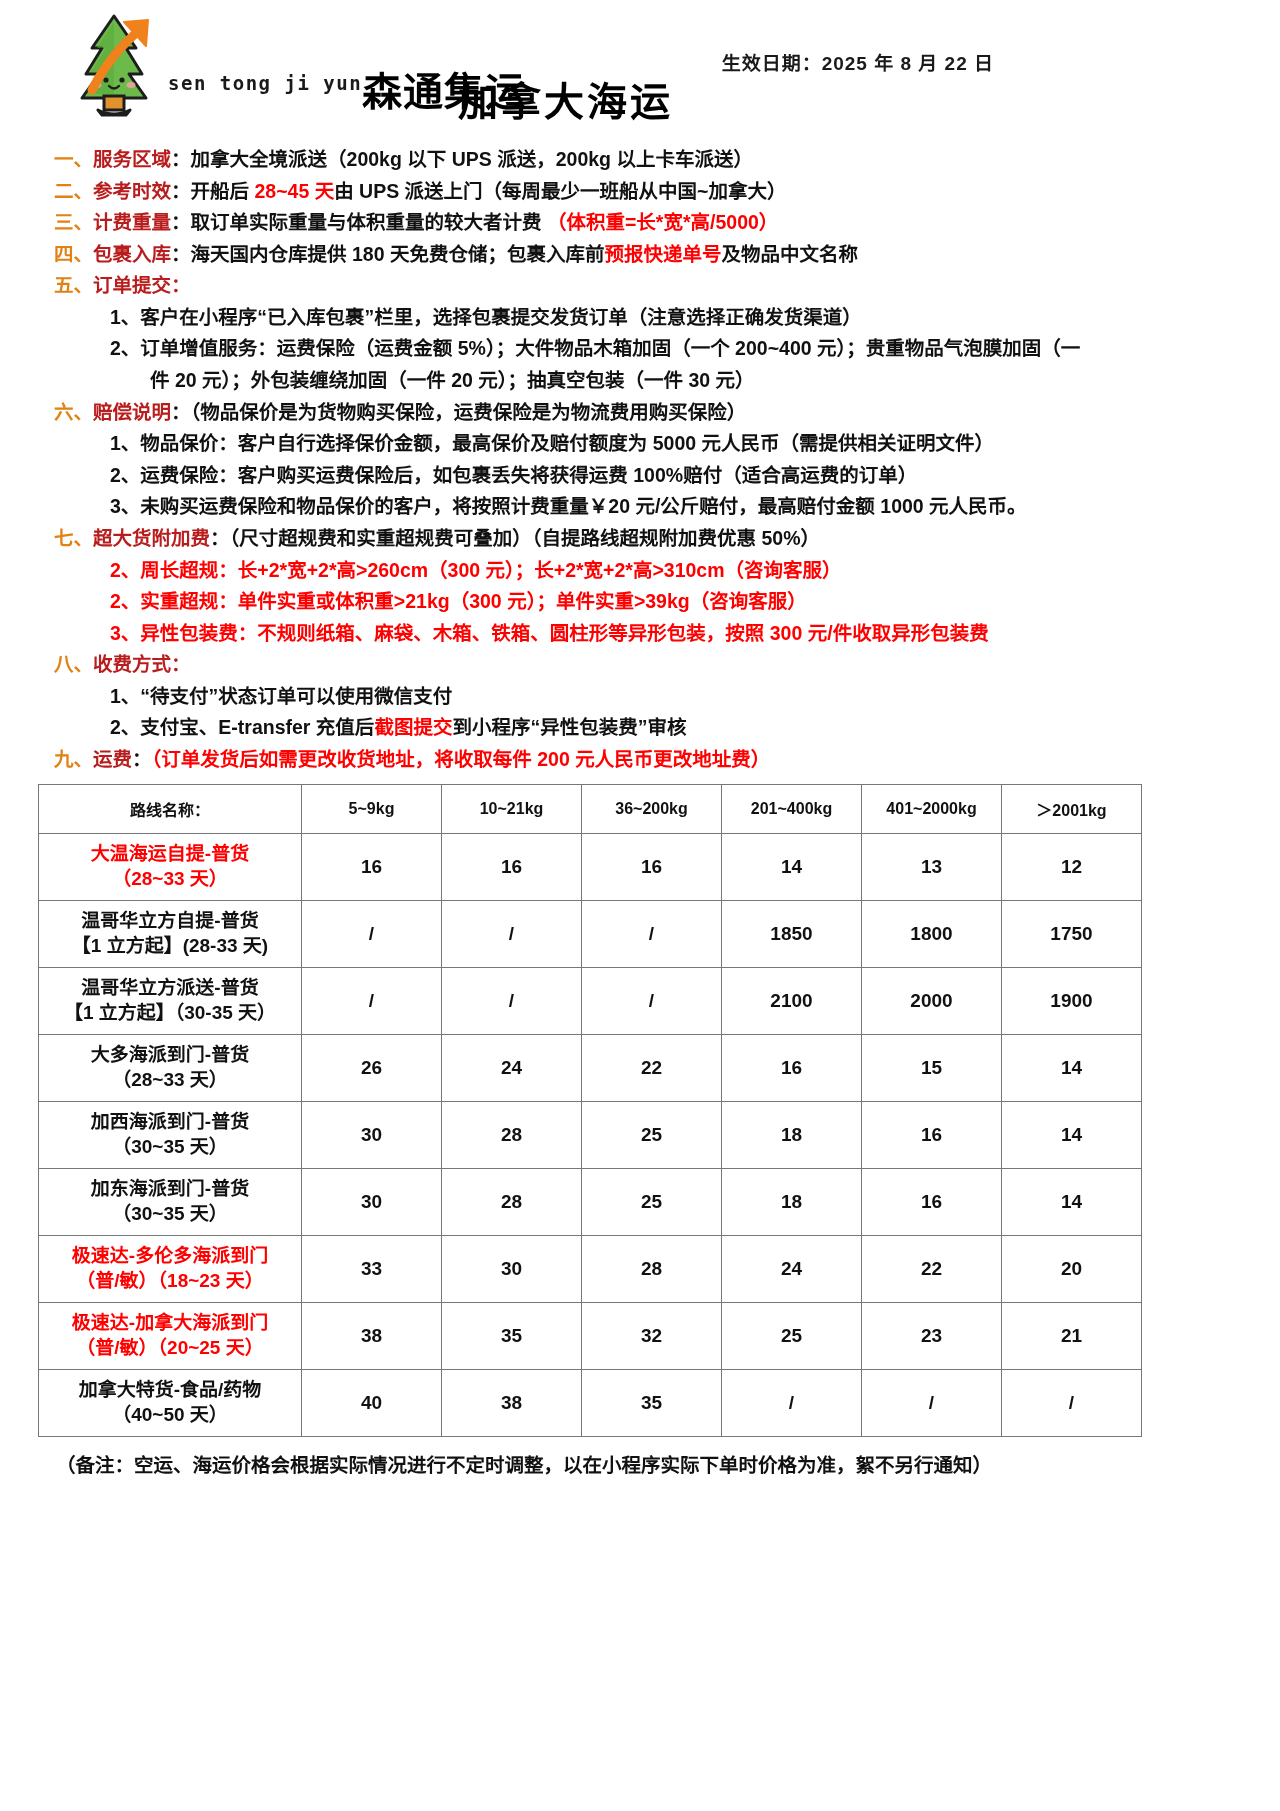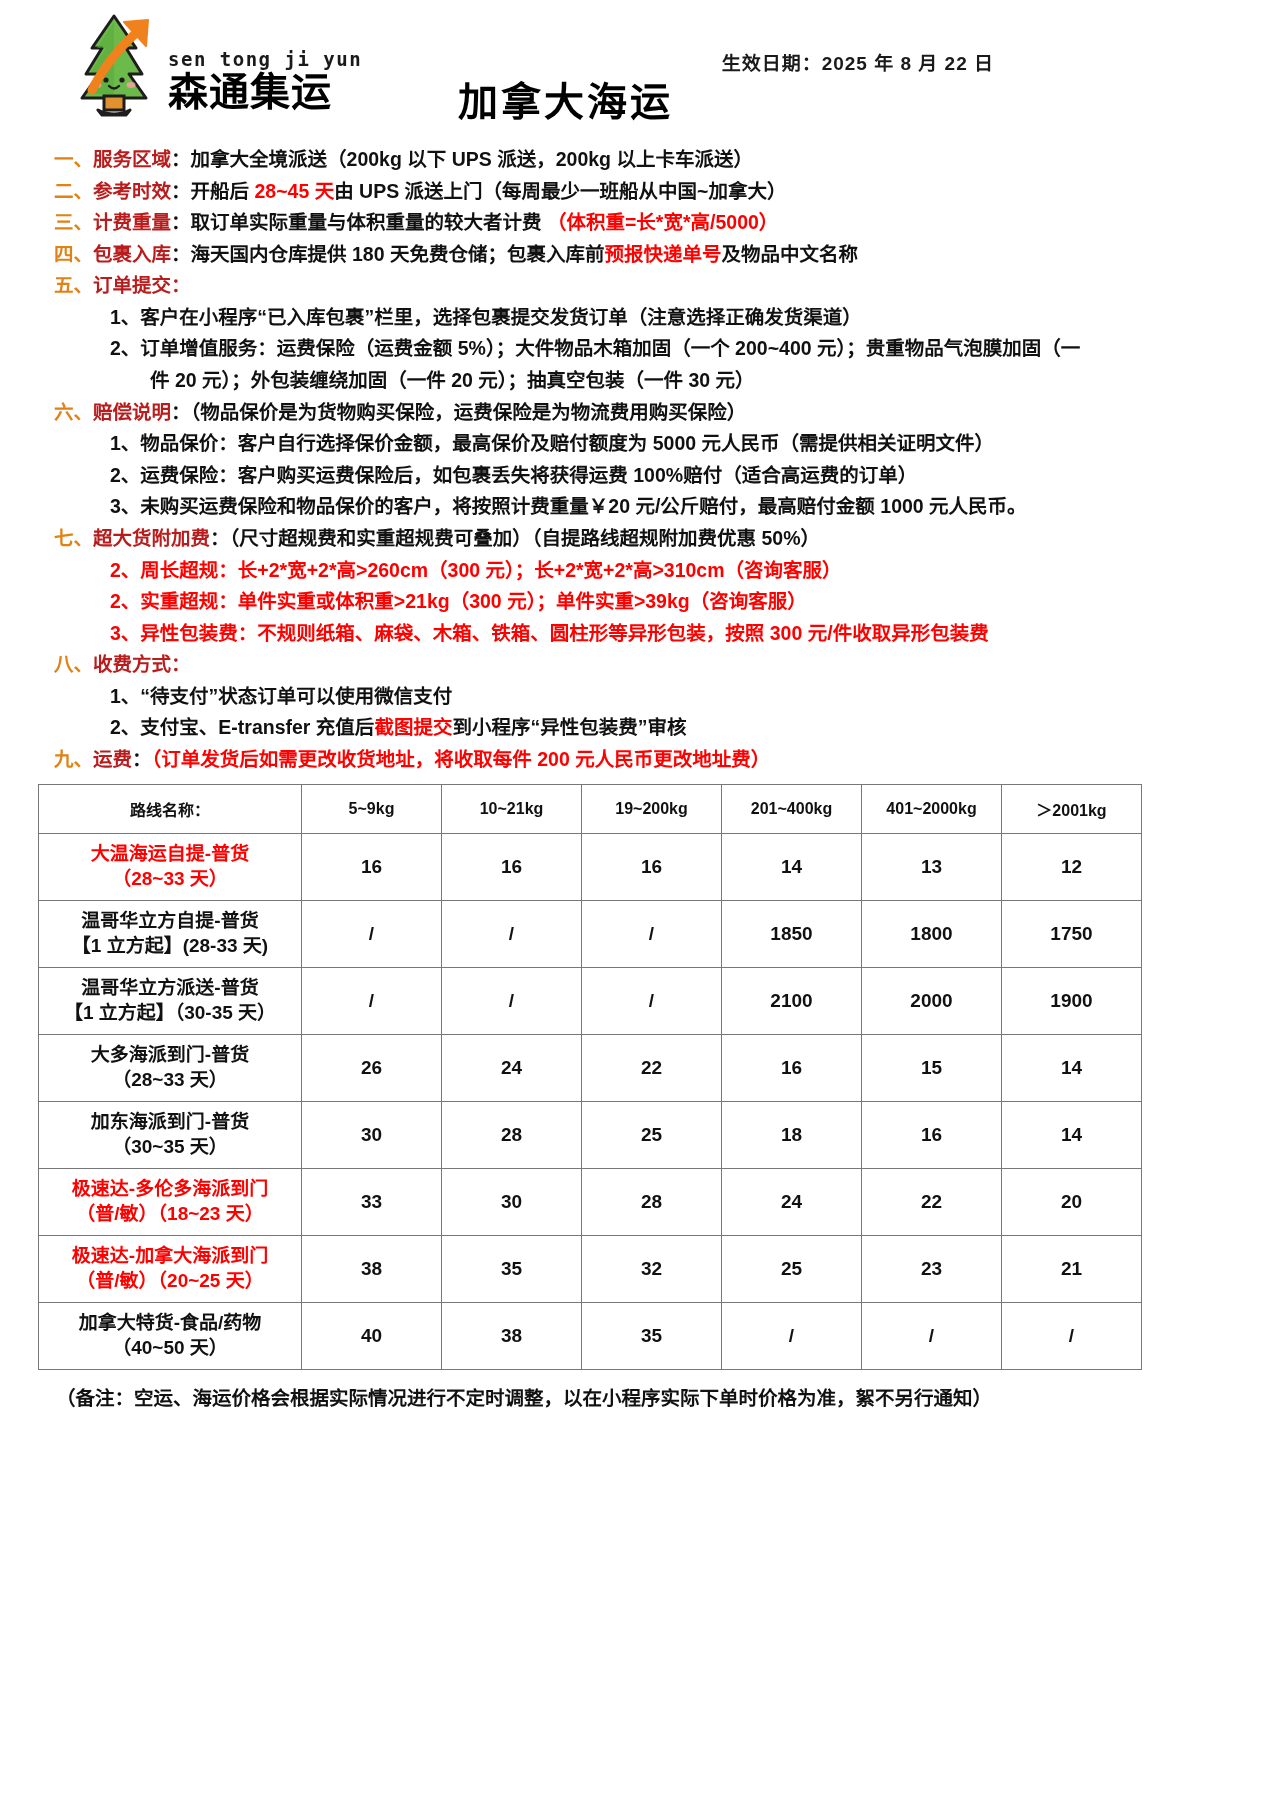--- a/index.html
+++ b/index.html
@@ -37,21 +37,21 @@
     align-items: flex-end;
     gap: 6px;
   }
   .tree-logo {
     width: 96px;
     height: 110px;
     position: relative;
   }
   .logo-text {
     display: flex;
-    flex-direction: column;
+    flex-direction: row;
     align-items: flex-start;
     padding-bottom: 6px;
   }
   .pinyin {
     font-size: 19px;
     letter-spacing: 1.5px;
     font-weight: 700;
     color: #1a1a1a;
     font-family: "DejaVu Sans Mono", monospace;
     margin-bottom: 2px;
@@ -239,21 +239,21 @@
       <span class="num-or">九、</span><span class="hd-or">运费</span><span class="blk">：</span><span class="red">（订单发货后如需更改收货地址，将收取每件 200 元人民币更改地址费）</span>
     </div>
   </div>
 
   <table class="rate-table">
     <thead>
       <tr>
         <th class="col-route">路线名称：</th>
         <th class="col-w">5~9kg</th>
         <th class="col-w">10~21kg</th>
-        <th class="col-w">19~200kg</th>
+        <th class="col-w">36~200kg</th>
         <th class="col-w">201~400kg</th>
         <th class="col-w">401~2000kg</th>
         <th class="col-w">＞2001kg</th>
       </tr>
     </thead>
     <tbody>
         <tr>
           <td class="route-cell red">
             <div>大温海运自提-普货</div>
             <div>（28~33 天）</div>
@@ -296,20 +296,32 @@
           </td>
           <td class="col-w">26</td>
           <td class="col-w">24</td>
           <td class="col-w">22</td>
           <td class="col-w">16</td>
           <td class="col-w">15</td>
           <td class="col-w">14</td>
         </tr>
         <tr>
           <td class="route-cell">
+            <div>加西海派到门-普货</div>
+            <div>（30~35 天）</div>
+          </td>
+          <td class="col-w">30</td>
+          <td class="col-w">28</td>
+          <td class="col-w">25</td>
+          <td class="col-w">18</td>
+          <td class="col-w">16</td>
+          <td class="col-w">14</td>
+        </tr>
+        <tr>
+          <td class="route-cell">
             <div>加东海派到门-普货</div>
             <div>（30~35 天）</div>
           </td>
           <td class="col-w">30</td>
           <td class="col-w">28</td>
           <td class="col-w">25</td>
           <td class="col-w">18</td>
           <td class="col-w">16</td>
           <td class="col-w">14</td>
         </tr>

